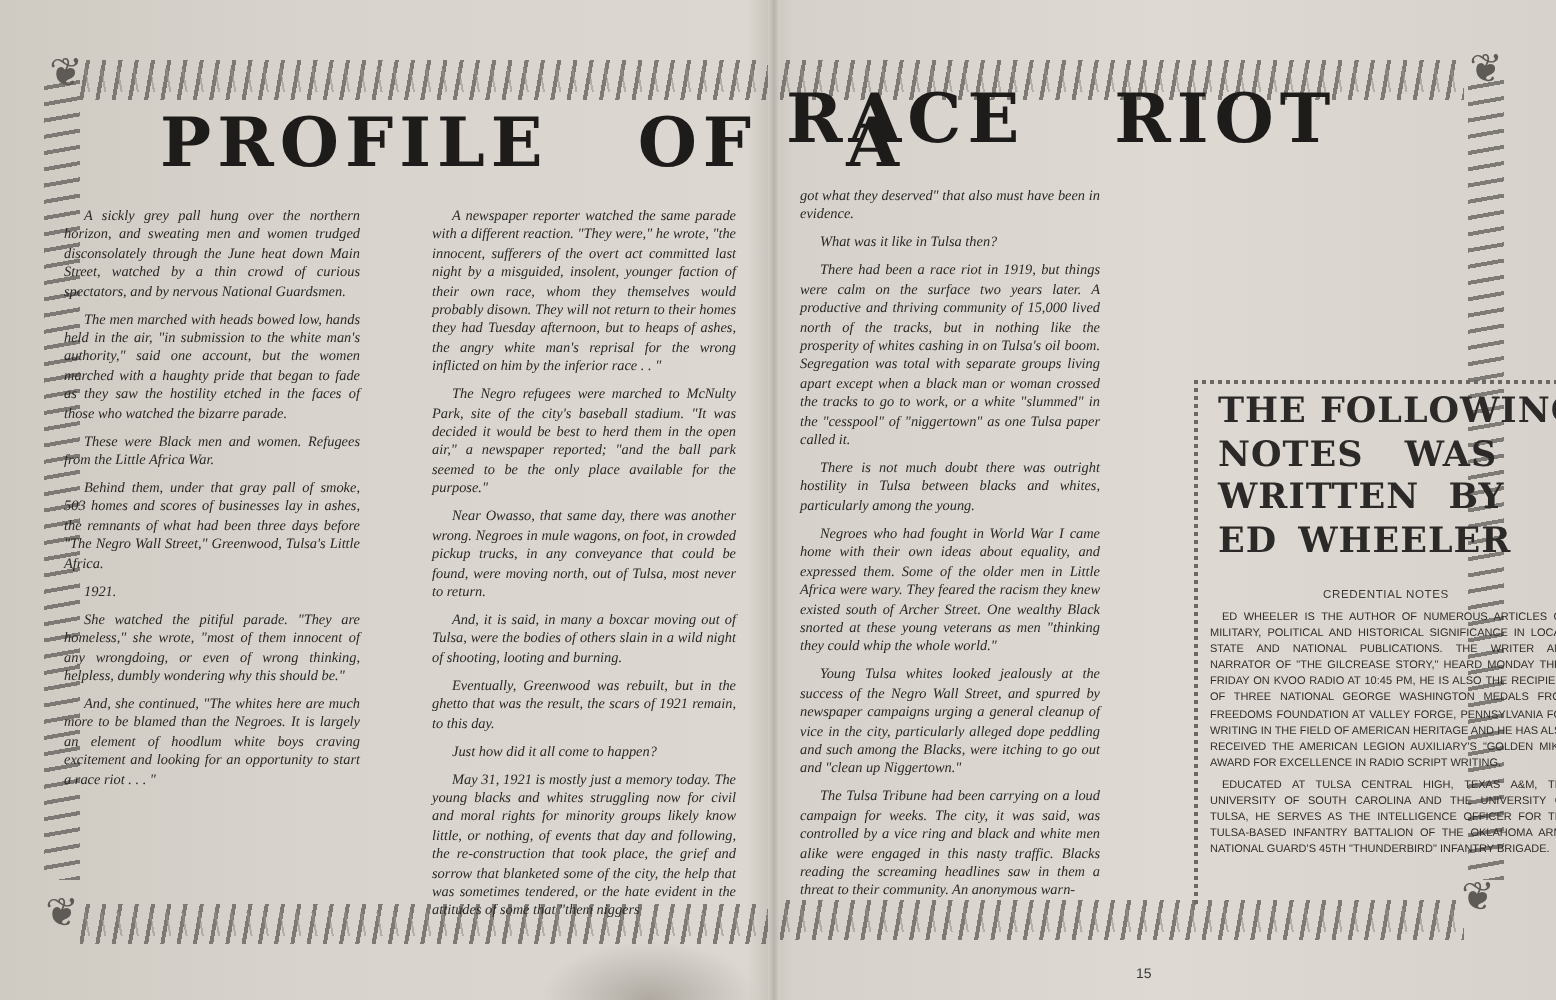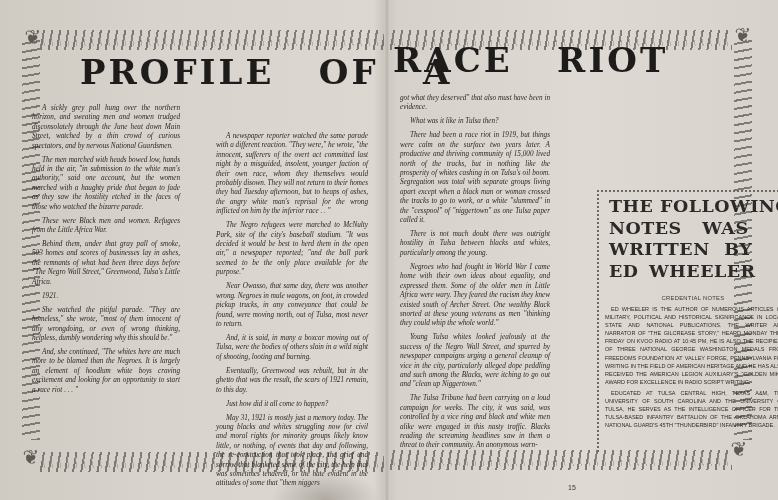--- a/index.html
+++ b/index.html
@@ -105,21 +105,21 @@
   <div class="col" style="left:32px; top:104px; width:148px;">
     <p>A sickly grey pall hung over the northern horizon, and sweating men and women trudged disconsolately through the June heat down Main Street, watched by a thin crowd of curious spectators, and by nervous National Guardsmen.</p>
     <p>The men marched with heads bowed low, hands held in the air, "in submission to the white man's authority," said one account, but the women marched with a haughty pride that began to fade as they saw the hostility etched in the faces of those who watched the bizarre parade.</p>
     <p>These were Black men and women. Refugees from the Little Africa War.</p>
     <p>Behind them, under that gray pall of smoke, 503 homes and scores of businesses lay in ashes, the remnants of what had been three days before "The Negro Wall Street," Greenwood, Tulsa's Little Africa.</p>
     <p>1921.</p>
     <p>She watched the pitiful parade. "They are homeless," she wrote, "most of them innocent of any wrongdoing, or even of wrong thinking, helpless, dumbly wondering why this should be."</p>
     <p>And, she continued, "The whites here are much more to be blamed than the Negroes. It is largely an element of hoodlum white boys craving excitement and looking for an opportunity to start a race riot . . . "</p>
   </div>
 
-  <div class="col" style="left:216px; top:104px; width:152px;margin-top:28px;">
+  <div class="col" style="left:216px; top:104px; width:152px;">
     <p>A newspaper reporter watched the same parade with a different reaction. "They were," he wrote, "the innocent, sufferers of the overt act committed last night by a misguided, insolent, younger faction of their own race, whom they themselves would probably disown. They will not return to their homes they had Tuesday afternoon, but to heaps of ashes, the angry white man's reprisal for the wrong inflicted on him by the inferior race . . "</p>
     <p>The Negro refugees were marched to McNulty Park, site of the city's baseball stadium. "It was decided it would be best to herd them in the open air," a newspaper reported; "and the ball park seemed to be the only place available for the purpose."</p>
     <p>Near Owasso, that same day, there was another wrong. Negroes in mule wagons, on foot, in crowded pickup trucks, in any conveyance that could be found, were moving north, out of Tulsa, most never to return.</p>
     <p>And, it is said, in many a boxcar moving out of Tulsa, were the bodies of others slain in a wild night of shooting, looting and burning.</p>
     <p>Eventually, Greenwood was rebuilt, but in the ghetto that was the result, the scars of 1921 remain, to this day.</p>
     <p>Just how did it all come to happen?</p>
     <p>May 31, 1921 is mostly just a memory today. The young blacks and whites struggling now for civil and moral rights for minority groups likely know little, or nothing, of events that day and following, the re-construction that took place, the grief and sorrow that blanketed some of the city, the help that was sometimes tendered, or the hate evident in the attitudes of some that "them niggers</p>
   </div>
 
   <div class="col" style="left:400px; top:94px; width:150px;">

